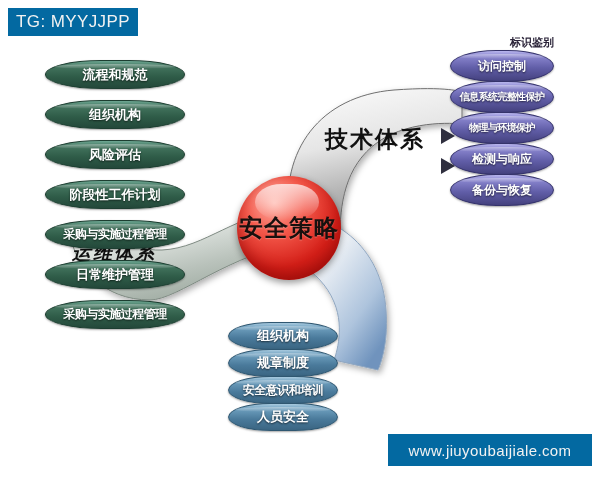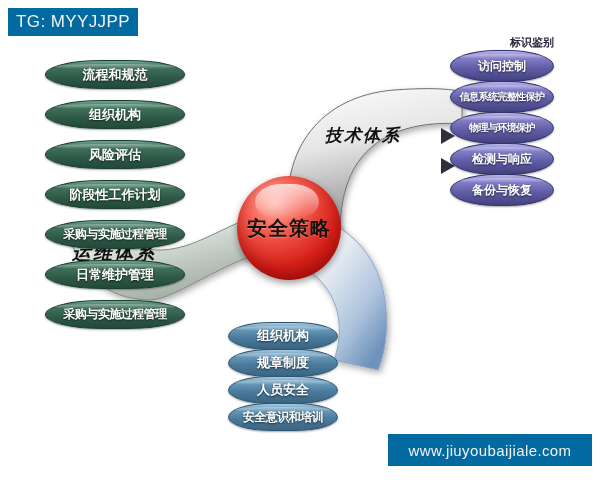--- a/index.html
+++ b/index.html
@@ -30,42 +30,42 @@
 
   
   .blade-label{
     position:absolute;
     font-family:"DejaVu Sans","Liberation Sans",sans-serif;
     font-weight:bold;
     color:#111111;
     white-space:nowrap;
     letter-spacing:2px;
   }
-  #label-tech{left:325px;top:124px;font-size:17px;font-style:italic;}
+  #label-tech{left:325px;top:124px;font-size:23px;}
   #label-ops{left:72px;top:240px;font-size:19px;font-style:italic;}
 
   
   #core{
     position:absolute;left:237px;top:176px;width:104px;height:104px;
     border-radius:50%;
     background:
       radial-gradient(circle at 36% 26%, #ffb3a8 0%, #f4584a 30%, #d41f18 64%, #a80f0c 100%);
     box-shadow:0 3px 7px rgba(0,0,0,.40), inset 0 -7px 14px rgba(120,0,0,.45);
     display:flex;align-items:center;justify-content:center;
   }
   #core-gloss{
     position:absolute;left:18px;top:8px;width:64px;height:36px;
     border-radius:50%/60%;
     background:linear-gradient(180deg,rgba(255,255,255,.72),rgba(255,255,255,0));
     pointer-events:none;
   }
   #core-text{
     position:relative;
     font-family:"DejaVu Sans","Liberation Sans",sans-serif;
-    font-weight:bold;font-size:20px;color:#18100e;letter-spacing:1px;
+    font-weight:bold;font-size:24px;color:#18100e;letter-spacing:1px;
     text-shadow:0 1px 1px rgba(255,255,255,.25);
   }
 
   
   .stack{position:absolute;}
   .stack-head{
     position:absolute;left:0;top:0;width:100%;
     text-align:right;
     font-family:"DejaVu Sans","Liberation Sans",sans-serif;
     font-weight:bold;font-size:11px;color:#2a2338;
@@ -202,20 +202,20 @@
     <div class="seg">访问控制</div>
     <div class="seg tight">信息系统完整性保护</div>
     <div class="seg tight">物理与环境保护</div>
     <div class="seg">检测与响应</div>
     <div class="seg">备份与恢复</div>
   </div>
 
   <div class="stack" id="stack-blue">
     <div class="seg">组织机构</div>
     <div class="seg">规章制度</div>
+    <div class="seg tight">安全意识和培训</div>
     <div class="seg">人员安全</div>
-    <div class="seg tight">安全意识和培训</div>
   </div>
 
   <div class="wm" id="wm-tag">TG: MYYJJPP</div>
   <div class="wm" id="wm-url">www.jiuyoubaijiale.com</div>
 
 </div>
 
 </body></html>

